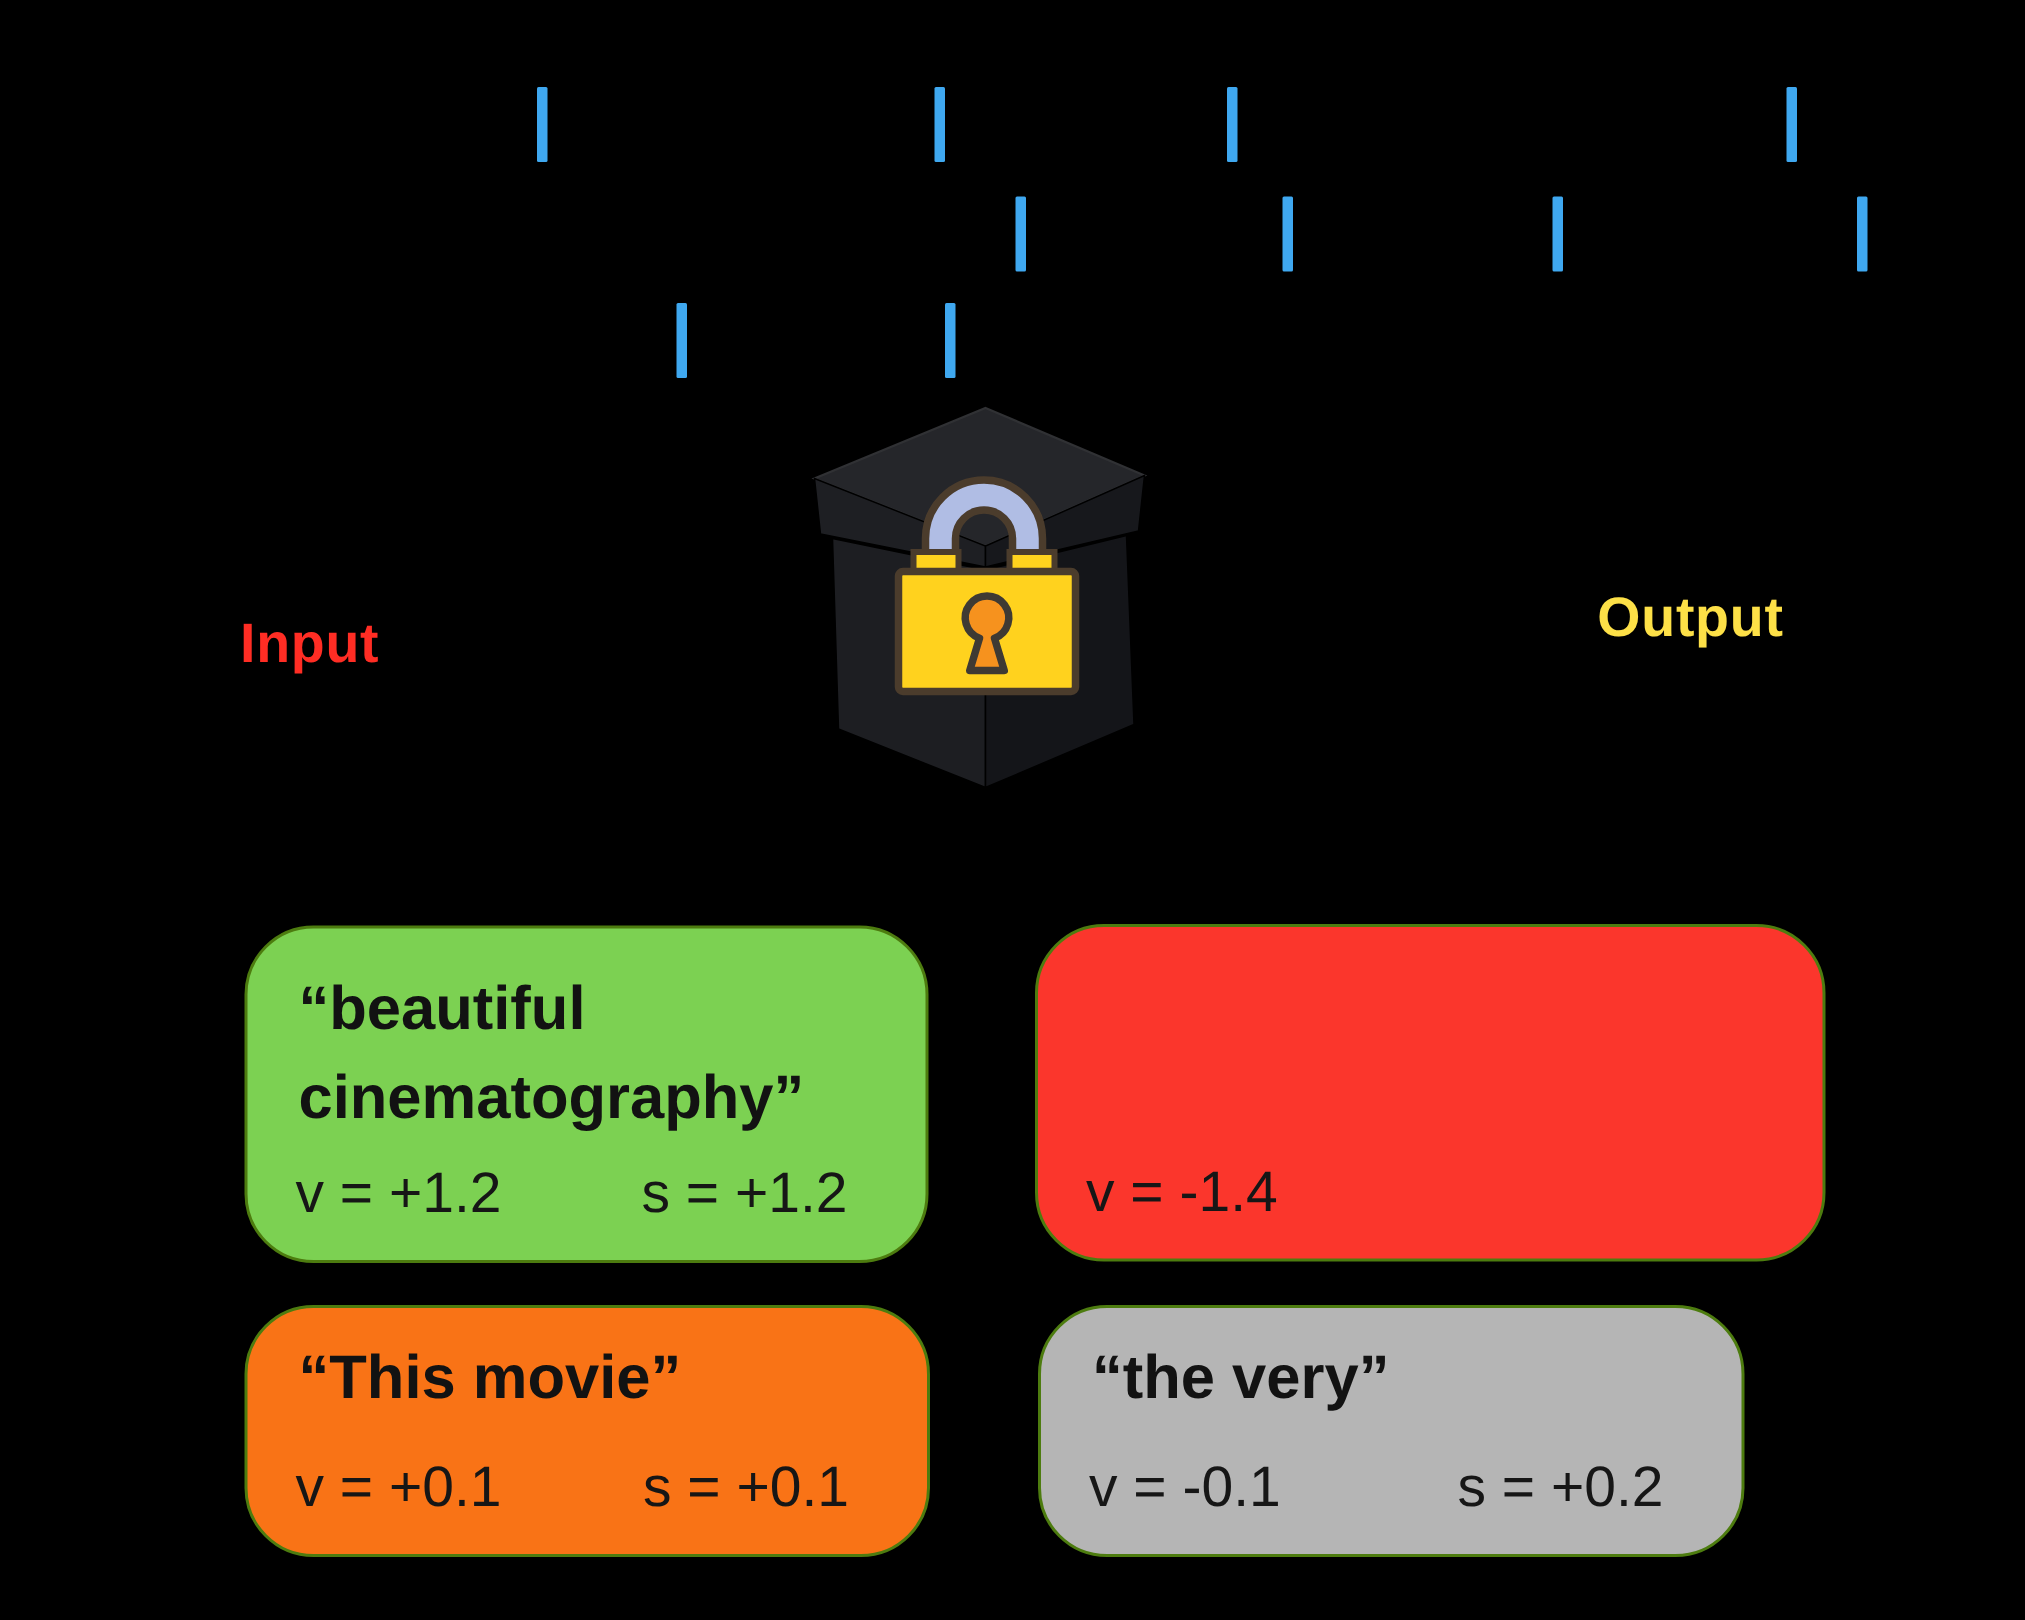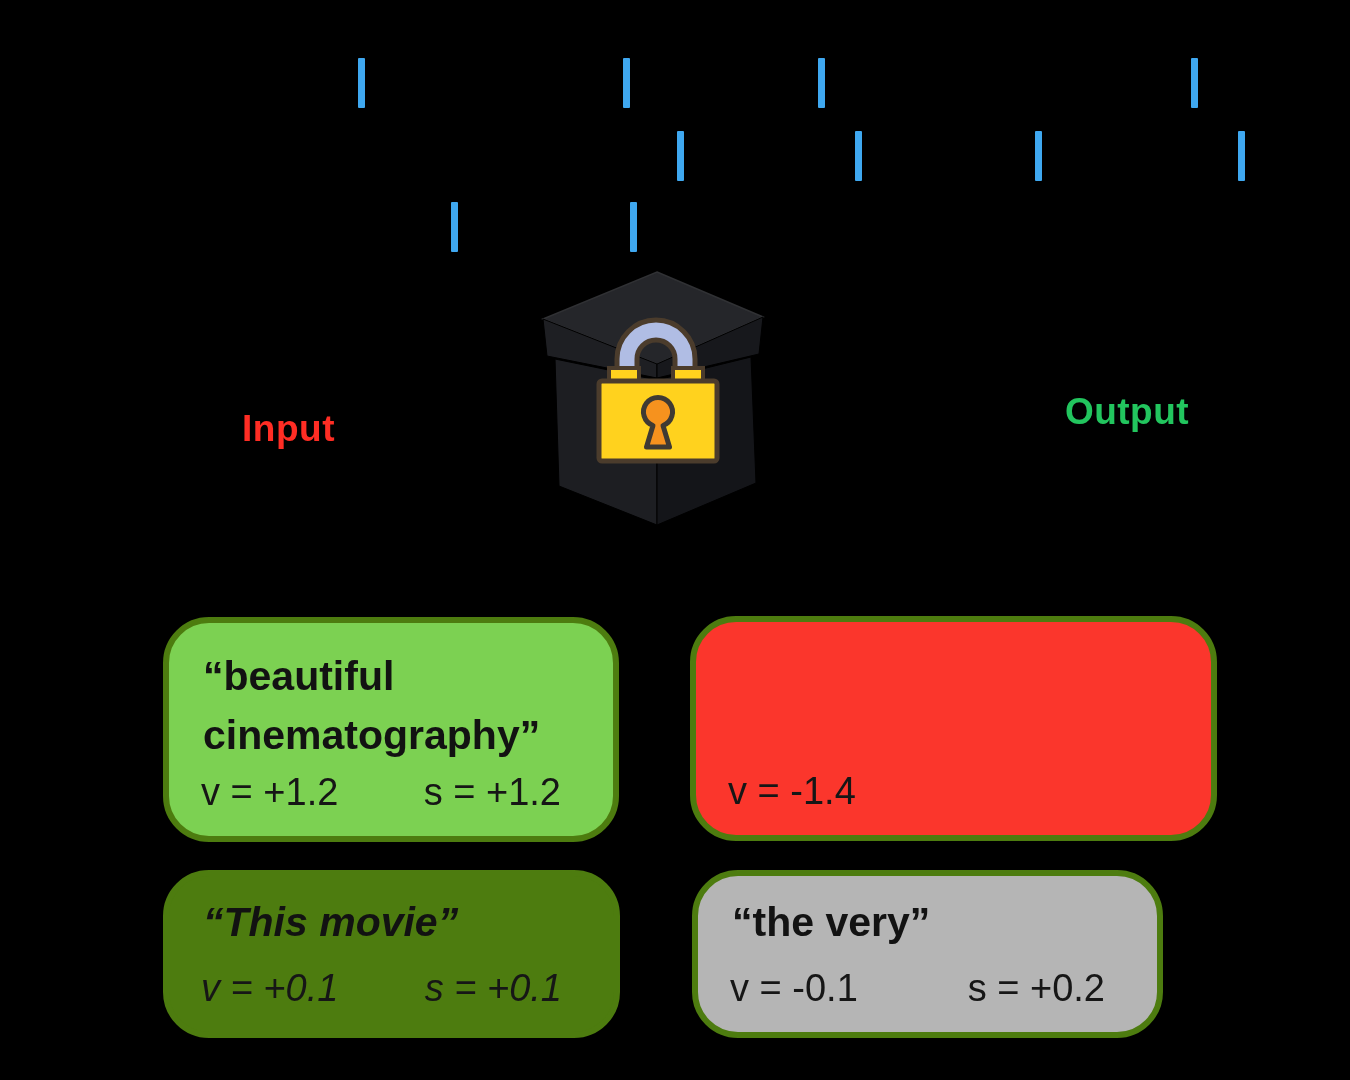--- a/index.html
+++ b/index.html
@@ -8,27 +8,27 @@
     font-family:"Liberation Sans","DejaVu Sans",sans-serif;
   }
   
   .tick{
     position:absolute;width:7px;height:50px;border-radius:1px;
   }
   
   .side-label{
     position:absolute;font-weight:bold;font-size:37px;letter-spacing:.5px;
   }
-  .side-label.input{left:160px;top:408px;width:175px;text-align:right;}
+  .side-label.input{left:160px;top:408px;width:175px;text-align:left;}
   .side-label.output{left:1018px;top:384px;width:218px;text-align:center;line-height:56px;}
   
   .blackbox{position:absolute;left:535px;top:262px;}
   
   .card{
-    position:absolute;border:6px solid #4d7c0f;border-radius:46px;
+    position:absolute;border:2px solid #4d7c0f;border-radius:46px;
     box-sizing:border-box;color:#121212;
   }
   #card0{left:163px;top:617px;width:456px;height:225px;}
   #card1{left:690px;top:616px;width:527px;height:225px;}
   #card2{left:163px;top:870px;width:457px;height:168px;}
   #card3{left:692px;top:870px;width:471px;height:168px;}
   .card .phrase{
     font-weight:bold;font-size:41px;line-height:59px;
     padding:24px 28px 0 34px;color:#121212;
   }
@@ -72,39 +72,39 @@
 
     <rect x="74" y="106" width="30" height="16" fill="#FFD21E" stroke="#4B3C2C" stroke-width="4"></rect>
     <rect x="138" y="106" width="30" height="16" fill="#FFD21E" stroke="#4B3C2C" stroke-width="4"></rect>
 
     <rect x="64" y="119" width="118" height="80" rx="3" fill="#FFD21E" stroke="#4B3C2C" stroke-width="5"></rect>
 
     <path d="M111.5,185 L118,163.5 A14.5,14.5 0 1 1 128,163.5 L134.5,185 Z" fill="#F6921E" stroke="#3F3A33" stroke-width="5" stroke-linejoin="round"></path>
   </svg>
 
   <div class="side-label input" style="color: rgb(255, 45, 36);">Input</div>
-  <div class="side-label output" style="color: #22c55e;">
+  <div class="side-label output" style="color: #fde047;">
     <div>Output</div>
   </div>
 
   <div class="card" id="card0" style="background: rgb(124, 209, 82);">
     <div class="phrase">“beautiful cinematography”</div>
     <div class="vs">
       <span>v = +1.2</span>
       <span>s = +1.2</span>
     </div>
   </div>
 
   <div class="card" id="card1" style="background: rgb(251, 54, 44);">
     <div class="vs">
       <span>v = -1.4</span>
     </div>
   </div>
 
-  <div class="card" id="card2" style="background: #4d7c0f; font-style: italic;">
+  <div class="card" id="card2" style="background: #f97316;">
     <div class="phrase">“This movie”</div>
     <div class="vs">
       <span>v = +0.1</span>
       <span>s = +0.1</span>
     </div>
   </div>
 
   <div class="card" id="card3" style="background: rgb(181, 181, 181);">
     <div class="phrase">“the very”</div>
     <div class="vs">

